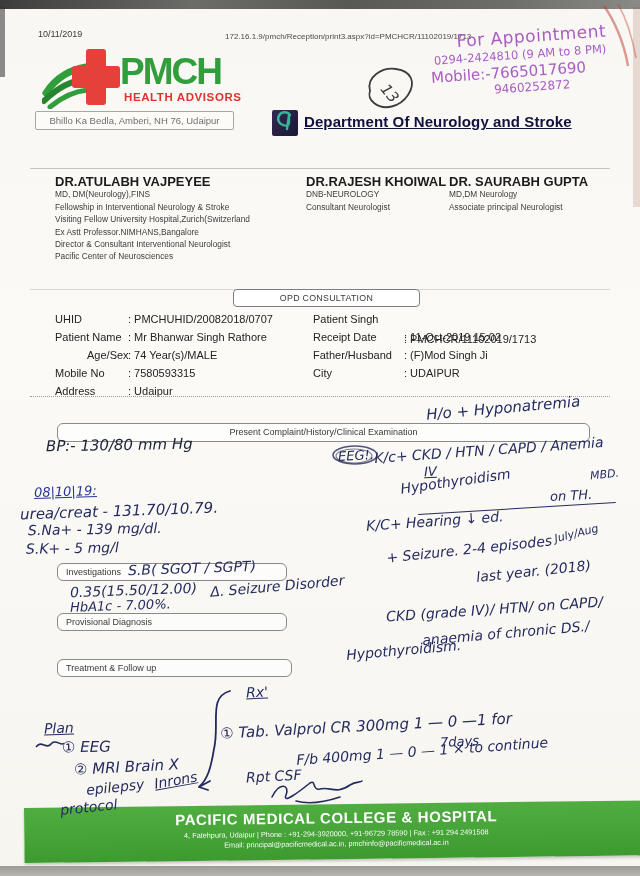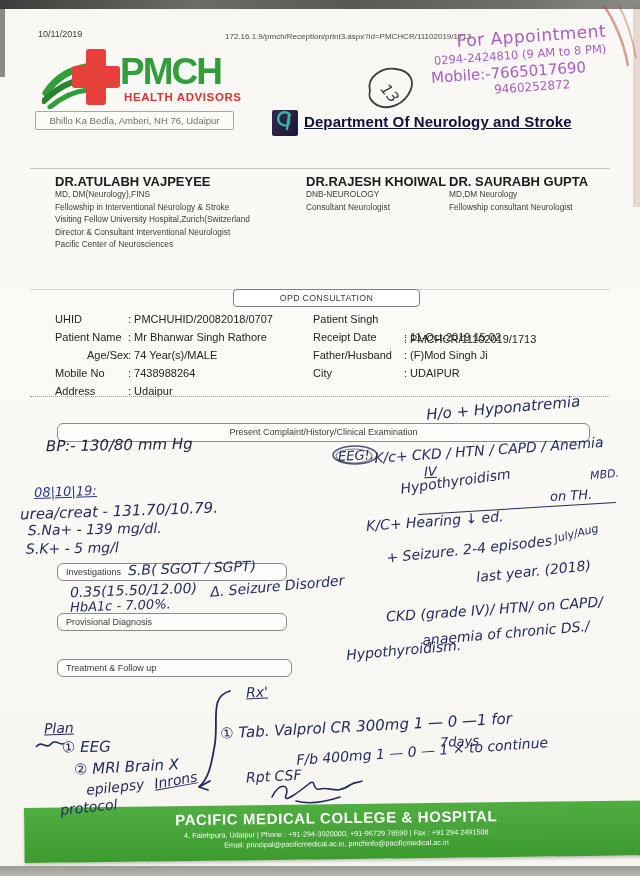--- a/index.html
+++ b/index.html
@@ -137,45 +137,46 @@
   </div>
   <div class="txt dept-title">Department Of Neurology and Stroke</div>
 
   <div class="div1"></div>
 
   <div class="doc-col doc1">
     <div class="doc-name">DR.ATULABH VAJPEYEE</div>
     <div class="doc-line">MD, DM(Neurology),FINS</div>
     <div class="doc-line">Fellowship in Interventional Neurology &amp; Stroke</div>
     <div class="doc-line">Visiting Fellow University Hospital,Zurich(Switzerland</div>
+    <div class="doc-line">Ex Astt Professor.NIMHANS,Bangalore</div>
     <div class="doc-line">Director &amp; Consultant Interventional Neurologist</div>
     <div class="doc-line">Pacific Center of Neurosciences</div>
   </div>
   <div class="doc-col doc2">
     <div class="doc-name">DR.RAJESH KHOIWAL</div>
     <div class="doc-line">DNB-NEUROLOGY</div>
     <div class="doc-line">Consultant Neurologist</div>
   </div>
   <div class="doc-col doc3">
     <div class="doc-name">DR. SAURABH GUPTA</div>
     <div class="doc-line">MD,DM Neurology</div>
-    <div class="doc-line">Fellowship consultant Neurologist</div>
+    <div class="doc-line">Associate principal Neurologist</div>
   </div>
 
   <div class="div2"></div>
   <div class="opd-box">OPD CONSULTATION</div>
 
   <div class="txt p-label" style="left:55px;top:306px;">UHID</div>
   <div class="txt p-value" style="left:128px;top:306px;text-align:center;">: PMCHUHID/20082018/0707</div>
   <div class="txt p-label" style="left:55px;top:324px;">Patient Name</div>
   <div class="txt p-value" style="left:128px;top:324px;">: Mr Bhanwar Singh Rathore</div>
   <div class="txt p-label" style="left:55px;top:342px;margin-left:32px;">Age/Sex</div>
   <div class="txt p-value" style="left:128px;top:342px;">: 74 Year(s)/MALE</div>
   <div class="txt p-label" style="left:55px;top:360px;">Mobile No</div>
-  <div class="txt p-value" style="left:128px;top:360px;">: 7438988264</div>
+  <div class="txt p-value" style="left:128px;top:360px;">: 7580593315</div>
   <div class="txt p-label" style="left:55px;top:378px;">Address</div>
   <div class="txt p-value" style="left:128px;top:378px;">: Udaipur</div>
 
   <div class="txt p-label" style="left:313px;top:306px;">Patient Singh</div>
   <div class="txt p-value" style="left:404px;top:306px;margin-top:20px;">: PMCHCR/11102019/1713</div>
   <div class="txt p-label" style="left:313px;top:324px;">Receipt Date</div>
   <div class="txt p-value" style="left:404px;top:324px;">: 11-Oct-2019 15:02</div>
   <div class="txt p-label" style="left:313px;top:342px;">Father/Husband</div>
   <div class="txt p-value" style="left:404px;top:342px;">: (F)Mod Singh Ji</div>
   <div class="txt p-label" style="left:313px;top:360px;">City</div>

